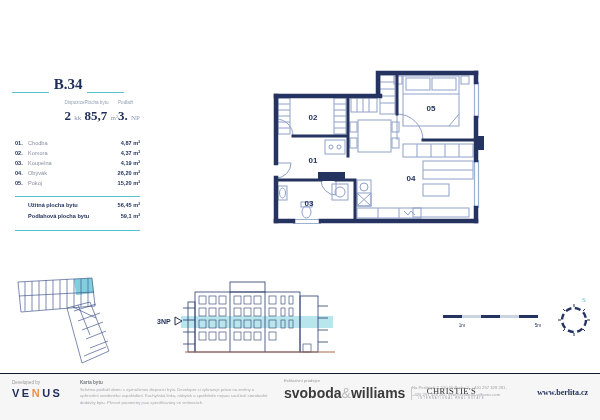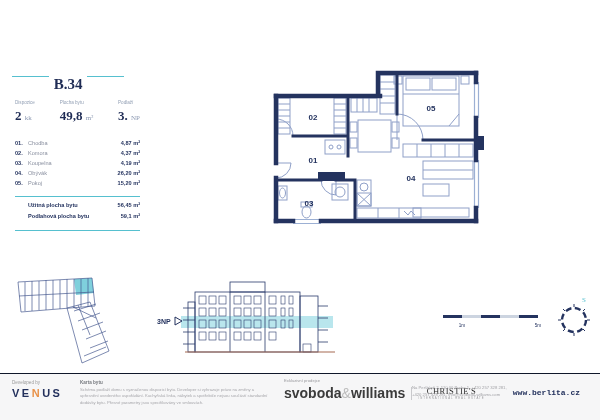--- a/index.html
+++ b/index.html
@@ -4,25 +4,25 @@
 <style>
   html,body{margin:0;padding:0;background:#fff;}
   .page{position:relative;width:600px;height:420px;background:#ffffff;overflow:hidden;
         font-family:"Liberation Sans",sans-serif;color:#24335f;}
   
   .brand{position:absolute;left:20px;top:8px;width:95px;height:52px;text-align:center;}
   .brand svg{position:absolute;left:0;top:0;}
   .brand .word{position:absolute;left:0;top:16px;width:95px;text-align:center;
         font-family:"Liberation Serif",serif;font-weight:bold;font-size:19px;color:#1f2c55;}
   
-  .title-row{position:absolute;left:12px;top:76px;width:112px;display:flex;align-items:flex-start;gap:5px;}
+  .title-row{position:absolute;left:12px;top:76px;width:112px;display:flex;align-items:flex-end;gap:5px;}
   .title-row .rule{flex:1;height:1px;background:#56c0cf;}
   .title-row .unit-id{font-family:"Liberation Serif",serif;font-weight:bold;font-size:15px;color:#1f2c55;}
   
-  .specs{position:absolute;left:15px;top:100px;width:125px;display:flex;justify-content:space-between;}
+  .specs{position:absolute;left:15px;top:100px;width:125px;display:flex;justify-content:flex-end;}
   .spec .lbl{font-size:4.6px;color:#93a0b5;margin-bottom:3px;}
   .spec .val{font-family:"Liberation Serif",serif;font-weight:bold;font-size:13px;color:#1f2c55;}
   .spec .sfx{font-size:7px;color:#8d9ab3;font-weight:normal;}
   
   .rooms{position:absolute;left:15px;top:140px;width:125px;}
   .room-row{display:flex;align-items:baseline;height:10px;font-size:5.6px;}
   .room-row .num{width:13px;color:#24335f;font-weight:bold;}
   .room-row .nm{flex:1;color:#8a90a0;}
   .room-row .ar{color:#24335f;font-weight:bold;}
   
@@ -48,21 +48,21 @@
   .exkl{position:absolute;left:284px;top:4px;}
   .exkl .h{font-size:4.2px;color:#9a9a9e;margin-bottom:2px;}
   .agency-row{display:flex;align-items:center;gap:6px;}
   .sw{font-size:14px;font-weight:bold;color:#3b3b3b;}
   .sw .amp{color:#bcbcbc;font-weight:normal;}
   .agency-div{width:1px;height:13px;background:#c9c9cc;}
   .christies{text-align:center;}
   .christies .c1{font-family:"Liberation Serif",serif;font-size:8.5px;letter-spacing:.5px;color:#2e2e2e;}
   .christies .c2{font-size:2.8px;letter-spacing:1px;color:#9a9a9e;}
   .contact{position:absolute;left:412px;top:11px;width:108px;font-size:4.2px;color:#a3a3a7;line-height:1.6;}
-  .site-link{position:absolute;right:20px;top:14px;font-family:Liberation Mono, monospace;
+  .site-link{position:absolute;right:12px;top:14px;font-family:Liberation Serif, serif;
              font-weight:bold;font-size:8px;color:#22305c;text-decoration:none;}
 </style>
 </head>
 <body>
 
 <div class="page">
 
 
   <div class="title-row">
     <div class="rule"></div>
@@ -71,21 +71,21 @@
   </div>
 
   <div class="specs">
     <div class="spec">
       <div class="lbl">Dispozice</div>
       <div class="val"><span>2</span>
         <span class="sfx">kk</span></div>
     </div>
     <div class="spec">
       <div class="lbl">Plocha bytu</div>
-      <div class="val"><span>49,8</span>
+      <div class="val"><span>85,7</span>
         <span class="sfx">m²</span></div>
     </div>
     <div class="spec">
       <div class="lbl">Podlaží</div>
       <div class="val"><span>3.</span>
         <span class="sfx">NP</span></div>
     </div>
   </div>
 
   <div class="rooms">

